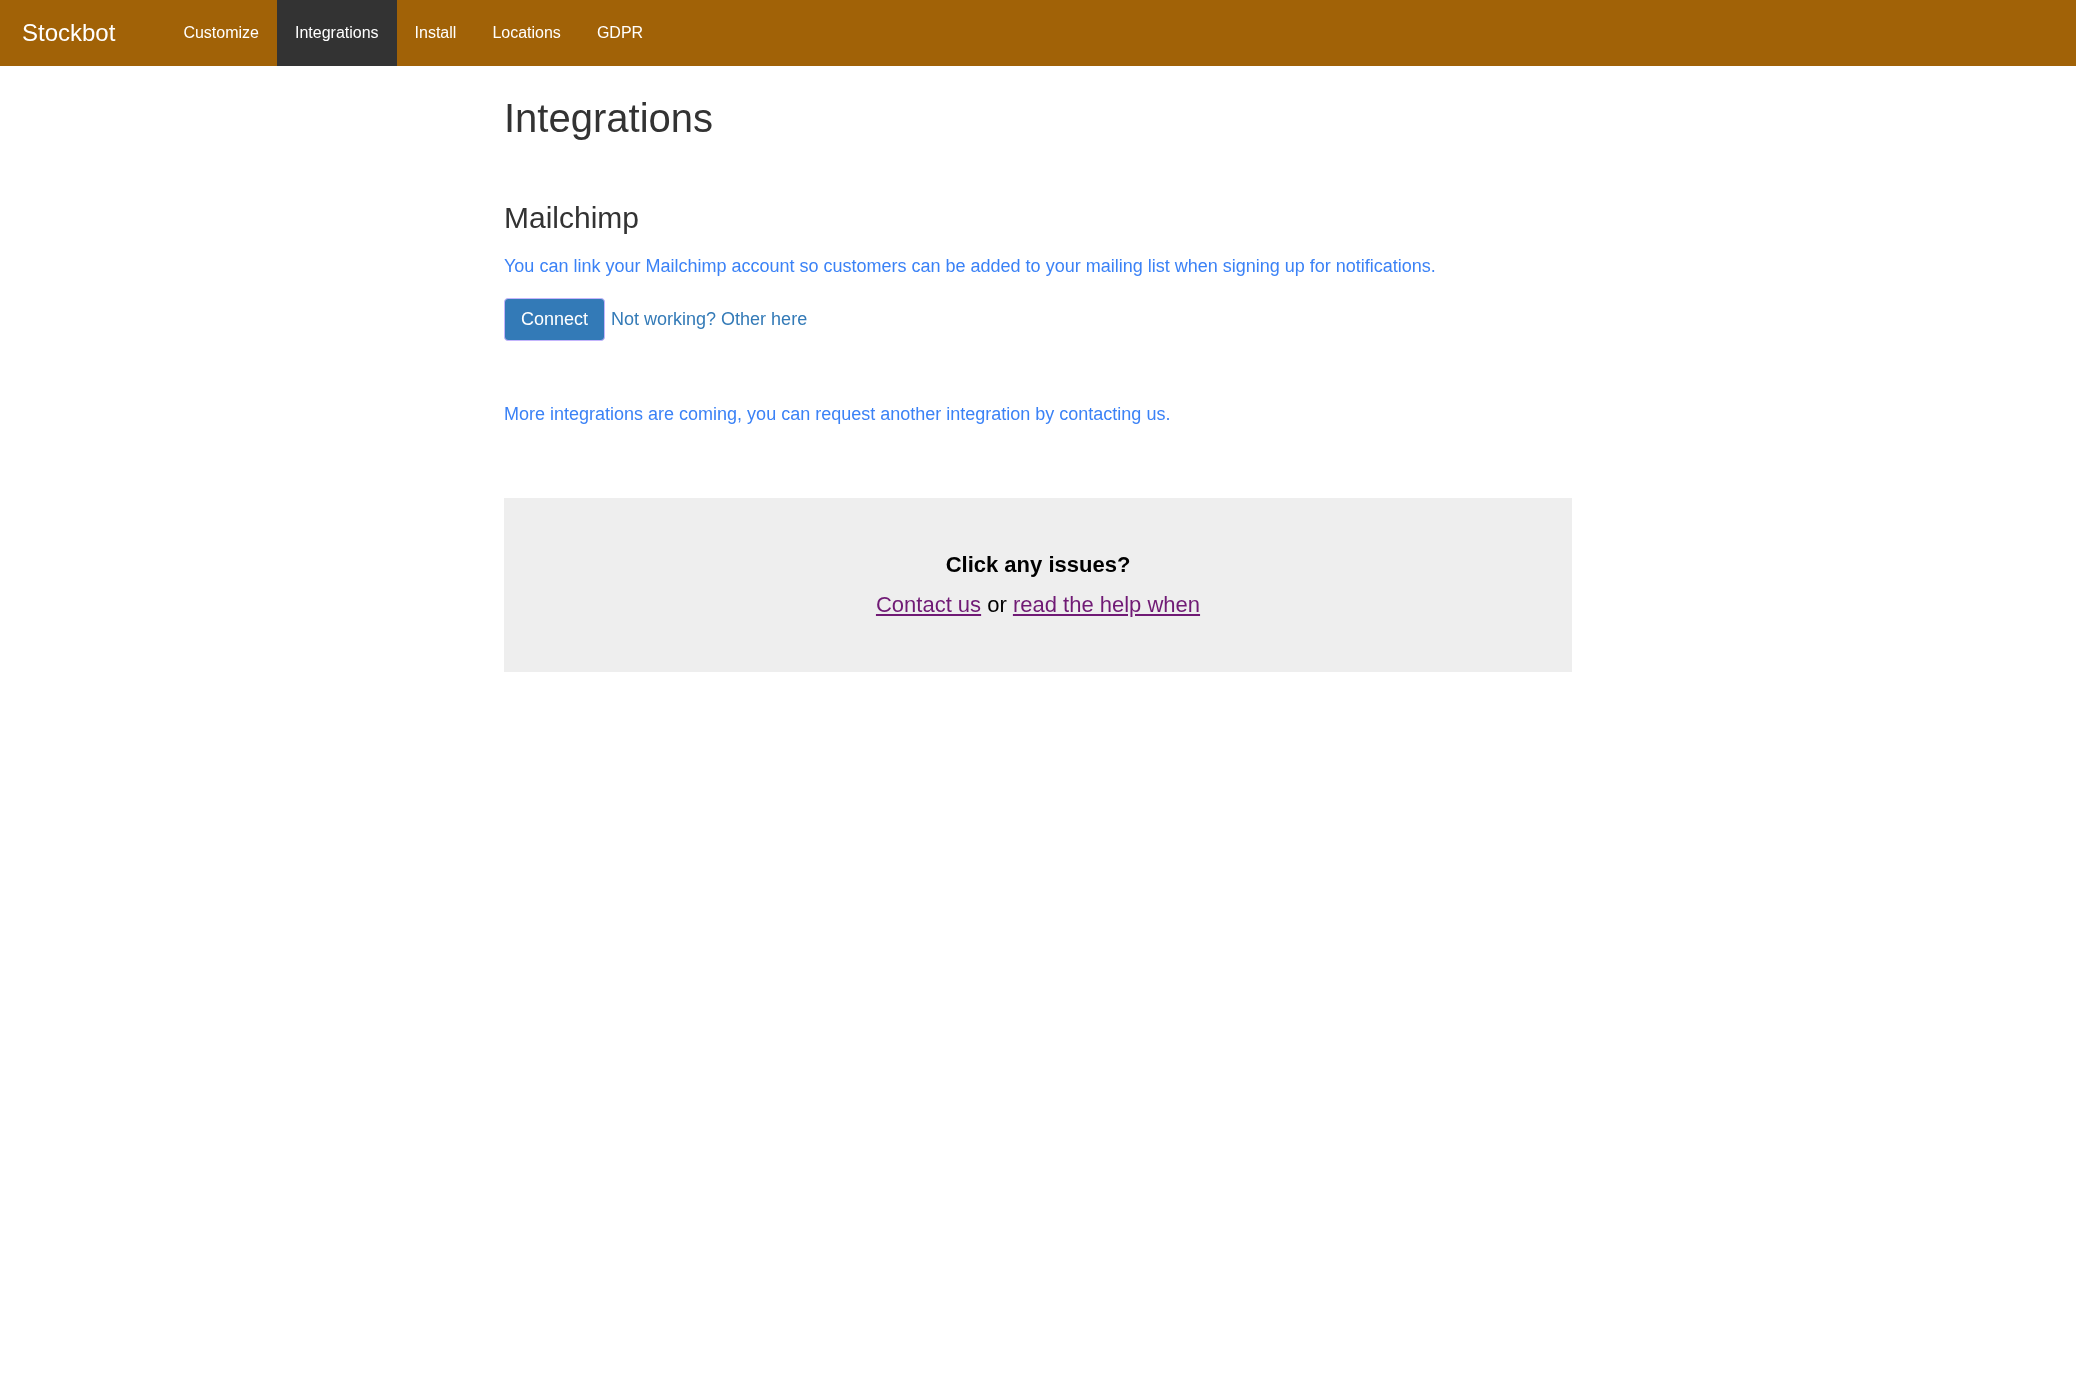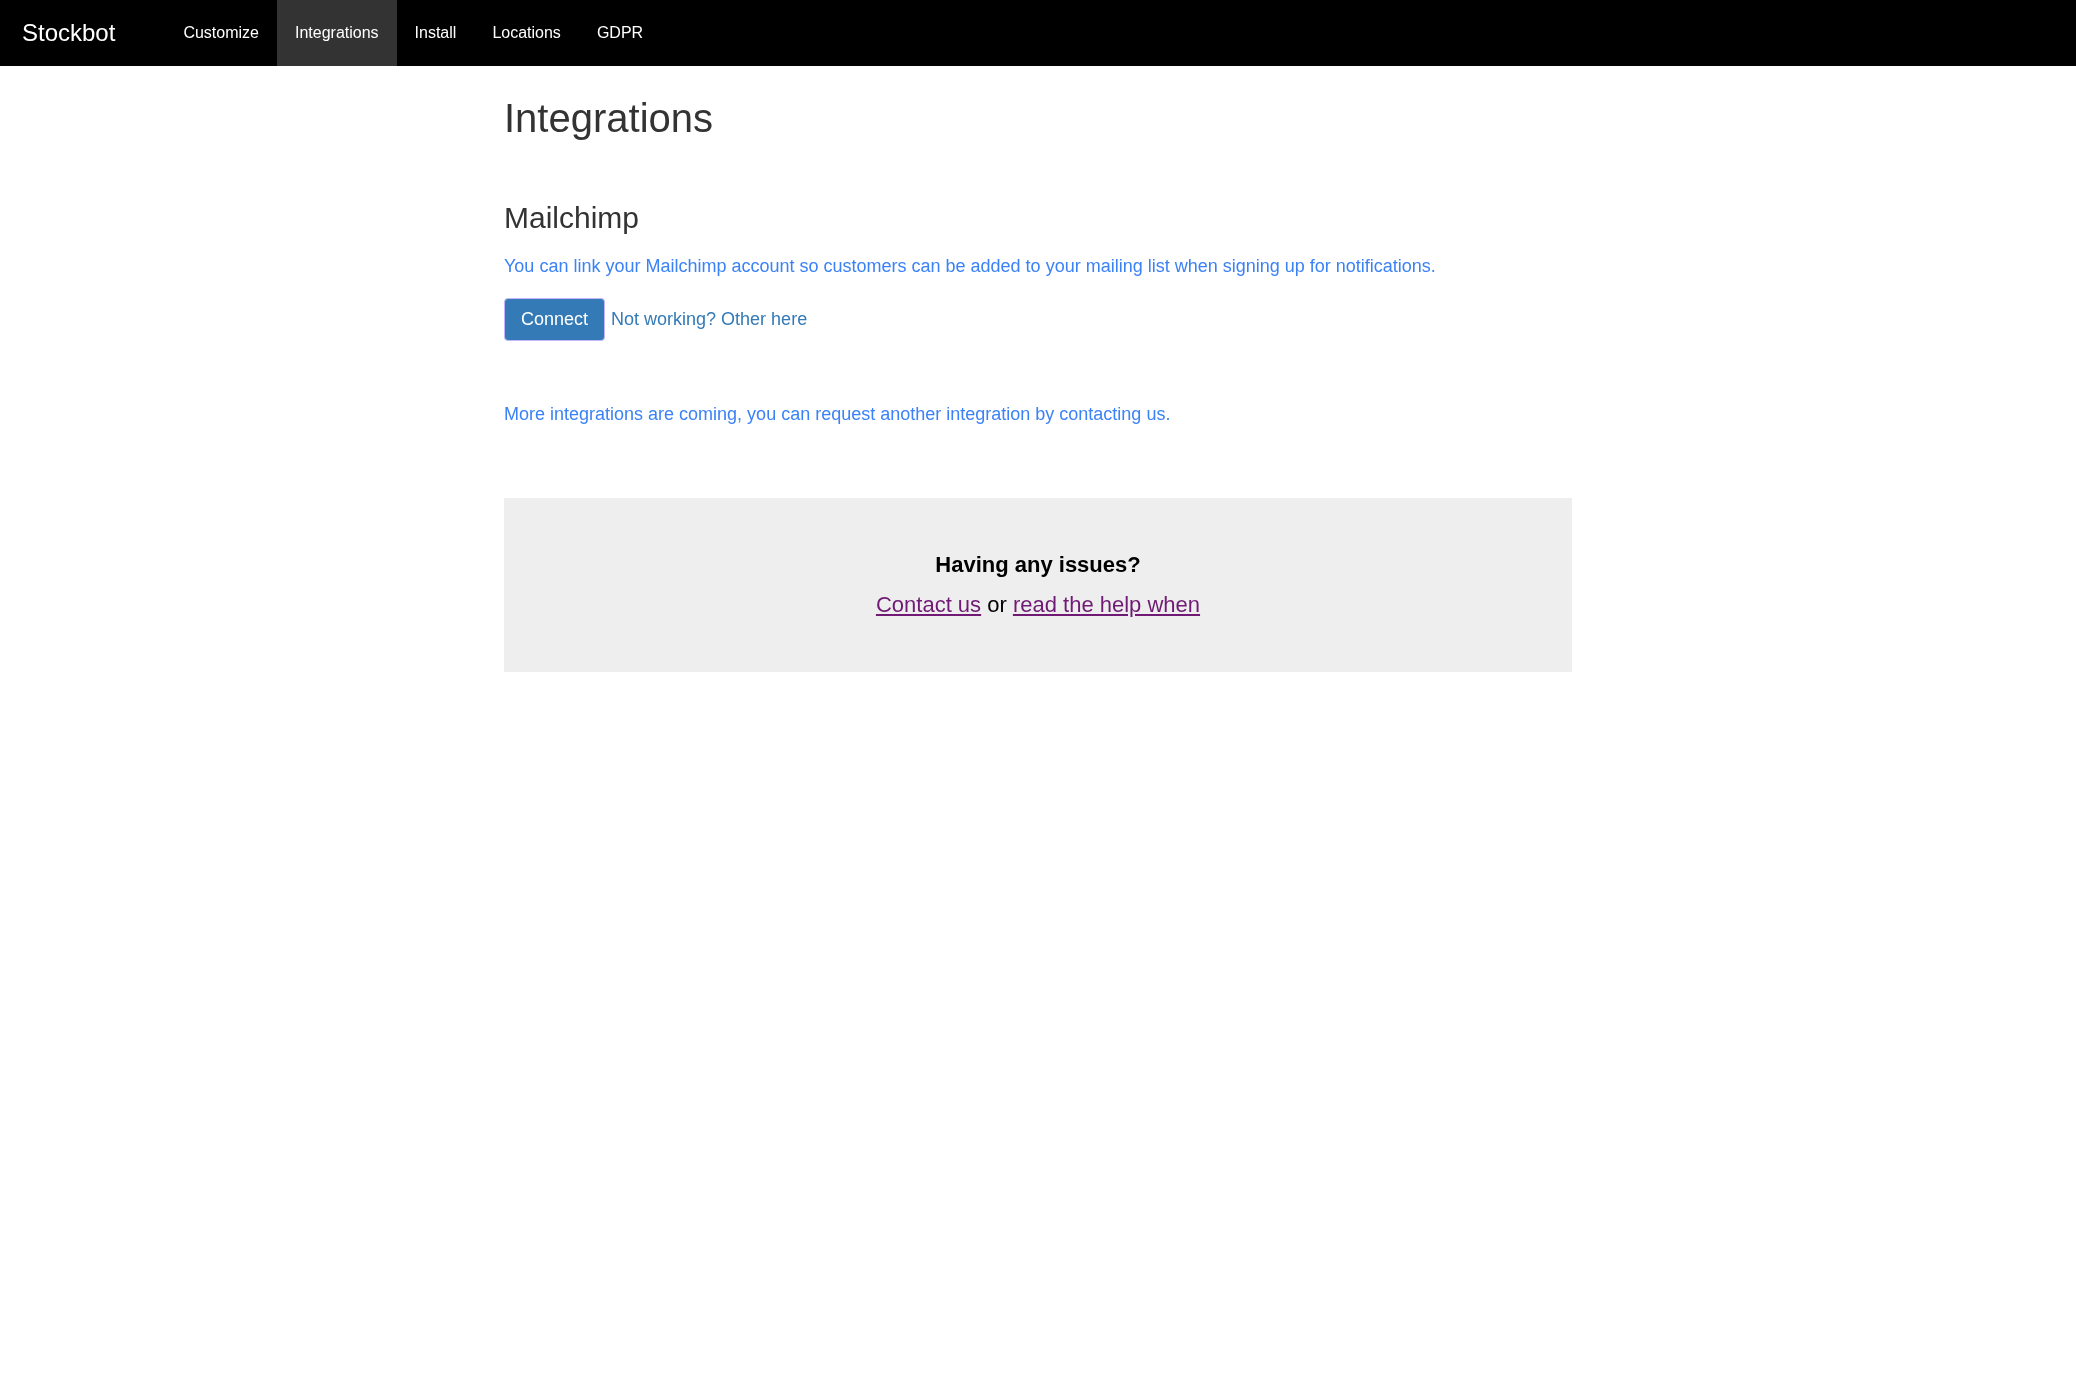--- a/index.html
+++ b/index.html
@@ -6,21 +6,21 @@
       margin: 0;
       padding: 0;
       box-sizing: border-box;
     }
     body {
       font-family: -apple-system, BlinkMacSystemFont, "Segoe UI", Helvetica, Arial, sans-serif;
       color: #333;
       background: #fff;
     }
     .navbar {
-      background: #000000;
+      background: #a16207;
       display: flex;
       align-items: center;
       height: 66px;
       padding: 0 22px;
     }
     .brand {
       color: #fff;
       font-size: 24px;
       font-weight: 500;
       margin-right: 50px;
@@ -138,18 +138,18 @@
     <p class="section-text">You can link your Mailchimp account so customers can be added to your mailing list when signing up for notifications.</p>
     <div class="connect-row">
       <button class="btn-primary">Connect</button>
       <a class="link">Not working? Other here</a>
     </div>
 
     <p class="section-text">More integrations are coming, you can request another integration by contacting us.</p>
   </div>
 
   <div class="help-panel">
-    <div class="help-title">Having any issues?</div>
+    <div class="help-title">Click any issues?</div>
     <div class="help-text">
       <span class="help-link">Contact us</span><span> or </span><span class="help-link">read the help when</span>
     </div>
   </div>
 </div>
 
 </body></html>

